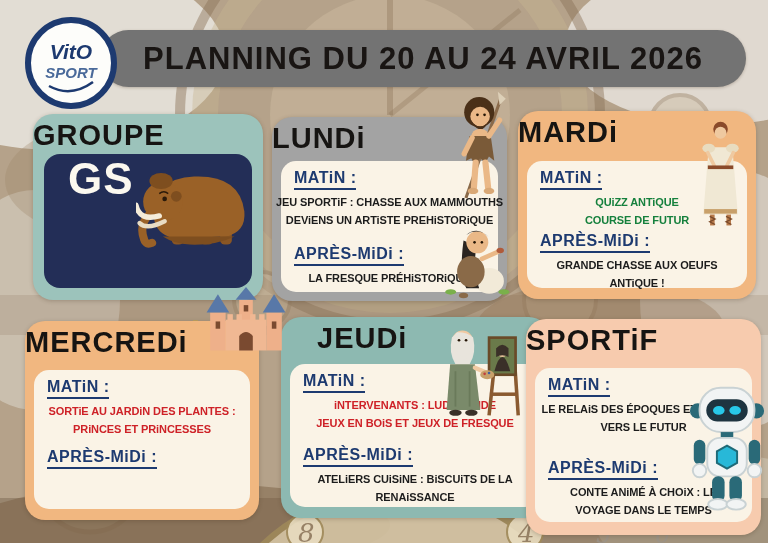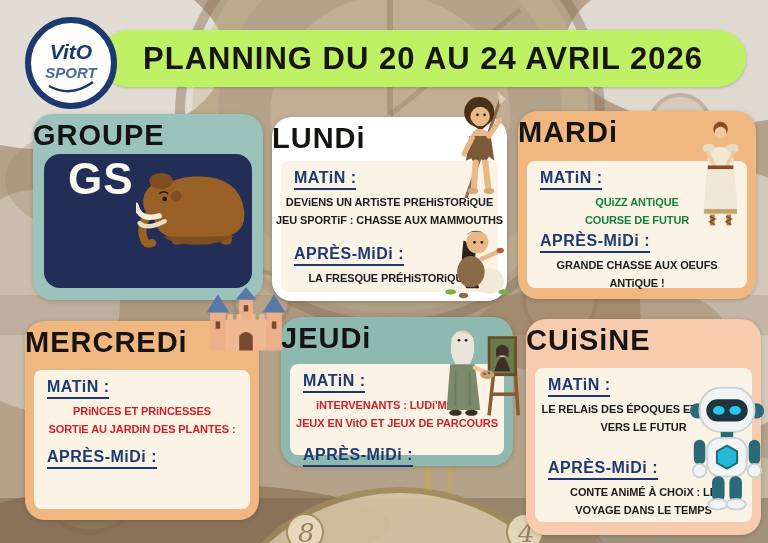--- a/index.html
+++ b/index.html
@@ -11,40 +11,40 @@
   .banner{position:absolute;left:100px;top:30px;width:646px;height:57px;
           border-radius:29px;z-index:2;display:flex;align-items:center;justify-content:center;
           box-shadow:0 1px 3px rgba(60,40,20,.25);}
   .banner h1{margin:0;font-size:31px;font-weight:800;letter-spacing:1px;color:#191513;white-space:nowrap;}
   .logo{position:absolute;left:24px;top:16px;width:94px;height:94px;z-index:3;}
 
   
   .card{position:absolute;border-radius:20px;z-index:1;box-shadow:0 1px 4px rgba(60,40,20,.25);}
   .card-title{margin:5px 0 0 0;font-size:29px;font-weight:800;
               letter-spacing:1px;color:#161412;position:relative;z-index:2;}
-  .inner{position:absolute;border-radius:8px;display:flex;flex-direction:column;
+  .inner{position:absolute;border-radius:15px;display:flex;flex-direction:column;
          align-items:center;padding:7px 4px 4px 4px;box-sizing:border-box;}
   .sec-label{align-self:flex-start;margin-left:9px;font-size:16px;font-weight:800;
              letter-spacing:.5px;border-bottom:2.5px solid currentColor;line-height:1.25;white-space:nowrap;}
   .lines{display:flex;flex-direction:column;align-items:center;margin-top:4px;width:100%;}
   .line{font-size:11px;font-weight:800;letter-spacing:-.1px;line-height:1.6;white-space:nowrap;}
   .aft{margin-top:9px;}
   .card-groupe{left:33px;top:114px;width:230px;height:186px;}
   .groupe-box{position:absolute;left:11px;right:11px;top:40px;bottom:12px;border-radius:16px;
               display:flex;align-items:flex-start;}
   .gs{font-size:44px;font-weight:800;color:#fbf8ef;margin-left:24px;letter-spacing:1px;}
   .card-lundi{left:272px;top:117px;width:235px;height:184px;}
   .card-lundi .inner{left:9px;right:9px;top:44px;bottom:9px;}
   .card-lundi .aft{margin-top:15px;}
   .card-mardi{left:518px;top:111px;width:238px;height:188px;}
   .card-mardi .inner{left:9px;right:9px;top:50px;bottom:11px;}
   .card-mardi .aft{margin-top:2px;}
   .card-mercredi{left:25px;top:321px;width:234px;height:199px;}
   .card-mercredi .inner{left:9px;right:9px;top:49px;bottom:11px;}
-  .card-jeudi{left:281px;top:317px;width:232px;height:149px;}
+  .card-jeudi{left:281px;top:317px;width:232px;height:201px;padding-left:36px;}
   .card-jeudi .inner{left:9px;right:9px;top:47px;bottom:11px;}
   .card-jeudi .aft{margin-top:13px;}
   .card-vendredi{left:526px;top:319px;width:235px;height:216px;}
   .card-vendredi .inner{left:9px;right:9px;top:49px;bottom:13px;}
   .card-vendredi .aft{margin-top:22px;}
 
   
   .illus{position:absolute;z-index:5;}
   .illus-caveman{left:450px;top:86px;width:62px;height:132px;}
   .illus-cavewoman{left:436px;top:224px;width:78px;height:78px;}
@@ -90,21 +90,21 @@
     <circle cx="525" cy="532" r="18" fill="#e8dcc0" stroke="#a08a5a" stroke-width="2" opacity="0.9"></circle>
     <g font-family="DejaVu Serif, serif" font-style="italic" fill="#8a7358" opacity="0.85">
       <text x="298" y="542" font-size="26">8</text>
       <text x="518" y="542" font-size="26">4</text>
       <text x="596" y="543" font-size="24" fill="#9a9288">5</text>
       <text x="628" y="528" font-size="24" fill="#9a9288">7</text>
       <text x="655" y="543" font-size="24" fill="#9a9288">6</text>
     </g>
   </svg>
 
-  <div class="banner" style="background-color: #bef264;">
+  <div class="banner" style="background-color: #737373;">
     <h1>PLANNING DU 20 AU 24 AVRIL 2026</h1>
   </div>
 
   <svg class="logo" viewBox="0 0 94 94">
     <circle cx="47" cy="47" r="43" fill="#fdfdfa" stroke="#1d3a70" stroke-width="6"></circle>
     <text x="47" y="43" text-anchor="middle" font-family="Liberation Sans, sans-serif" font-size="21" font-style="italic" font-weight="bold" fill="#1d3a70">VitO</text>
     <text x="47" y="62" text-anchor="middle" font-family="Liberation Sans, sans-serif" font-size="15" font-style="italic" font-weight="bold" fill="#4a6a9a">SPORT</text>
     <path d="M25,70 Q47,82 69,66" fill="none" stroke="#1d3a70" stroke-width="2.5"></path>
   </svg>
 
@@ -123,27 +123,27 @@
         <circle cx="45" cy="38" r="6" fill="#7e4e1f"></circle>
         <path d="M15,58 Q3,70 9,86 Q11,93 18,90" fill="none" stroke="#9a6127" stroke-width="9" stroke-linecap="round"></path>
         <path d="M26,60 Q4,66 0,48" fill="none" stroke="#f5ecd9" stroke-width="6" stroke-linecap="round"></path>
         <path d="M32,66 Q12,76 4,68" fill="none" stroke="#e8dcc4" stroke-width="5" stroke-linecap="round"></path>
         <circle cx="32" cy="41" r="2.6" fill="#2a1a0a"></circle>
         <path d="M26,35 q5,-4 10,0" fill="none" stroke="#2a1a0a" stroke-width="1.6"></path>
       </svg>
     </div>
   </div>
 
-  <div class="card card-lundi" style="background-color: #ffffff;">
+  <div class="card card-lundi" style="background-color: #a3a3a3;">
     <div class="card-title">LUNDi</div>
     <div class="inner" style="background-color: rgb(250, 243, 230);">
       <span class="sec-label" style="color: rgb(29, 58, 112);">MATiN :</span>
       <div class="lines" style="color: rgb(28, 28, 28);">
+        <span class="line">JEU SPORTiF : CHASSE AUX MAMMOUTHS</span>
         <span class="line">DEViENS UN ARTiSTE PREHiSTORiQUE</span>
-        <span class="line">JEU SPORTiF : CHASSE AUX MAMMOUTHS</span>
       </div>
       <span class="sec-label aft" style="color: rgb(29, 58, 112);">APRÈS-MiDi :</span>
       <div class="lines" style="color: rgb(28, 28, 28);">
         <span class="line">LA FRESQUE PRÉHiSTORiQUE</span>
       </div>
     </div>
   </div>
 
   <div class="card card-mardi" style="background-color: rgb(241, 183, 128);">
     <div class="card-title">MARDi</div>
@@ -159,41 +159,45 @@
         <span class="line">ANTiQUE !</span>
       </div>
     </div>
   </div>
 
   <div class="card card-mercredi" style="background-color: rgb(241, 183, 128);">
     <div class="card-title">MERCREDi</div>
     <div class="inner" style="background-color: rgb(250, 243, 230);">
       <span class="sec-label" style="color: rgb(29, 58, 112);">MATiN :</span>
       <div class="lines" style="color: rgb(206, 33, 39);">
+        <span class="line">SORTiE AU JARDiN DES PLANTES :</span>
         <span class="line">PRiNCES ET PRiNCESSES</span>
-        <span class="line">SORTiE AU JARDiN DES PLANTES :</span>
       </div>
       <span class="sec-label aft" style="color: rgb(29, 58, 112);">APRÈS-MiDi :</span>
     </div>
   </div>
 
   <div class="card card-jeudi" style="background-color: rgb(141, 185, 177);">
     <div class="card-title">JEUDi</div>
     <div class="inner" style="background-color: rgb(250, 243, 230);">
       <span class="sec-label" style="color: rgb(29, 58, 112);">MATiN :</span>
       <div class="lines" style="color: rgb(206, 33, 39);">
         <span class="line">iNTERVENANTS : LUDi'MONDE</span>
-        <span class="line">JEUX EN VitO ET JEUX DE PARCOURS</span>
-      </div>
-      <span class="sec-label aft" style="color: rgb(29, 58, 112);">APRÈS-MiDi :</span>
+        <span class="line">JEUX EN BOiS ET JEUX DE FRESQUE</span>
+      </div>
+      <span class="sec-label aft" style="color: rgb(29, 58, 112);">APRÈS-MiDi :</span>
+      <div class="lines" style="color: rgb(28, 28, 28);">
+        <span class="line">ATELiERS CUiSiNE : BiSCUiTS DE LA</span>
+        <span class="line">RENAiSSANCE</span>
+      </div>
     </div>
   </div>
 
   <div class="card card-vendredi" style="background-color: rgb(247, 203, 174);">
-    <div class="card-title">CUiSiNE</div>
+    <div class="card-title">SPORTiF</div>
     <div class="inner" style="background-color: rgb(250, 243, 230);">
       <span class="sec-label" style="color: rgb(29, 58, 112);">MATiN :</span>
       <div class="lines" style="color: rgb(28, 28, 28);">
         <span class="line">LE RELAiS DES ÉPOQUES ET RETOUR</span>
         <span class="line">VERS LE FUTUR</span>
       </div>
       <span class="sec-label aft" style="color: rgb(29, 58, 112);">APRÈS-MiDi :</span>
       <div class="lines" style="color: rgb(28, 28, 28);">
         <span class="line">CONTE ANiMÉ À CHOiX : LE</span>
         <span class="line">VOYAGE DANS LE TEMPS</span>

